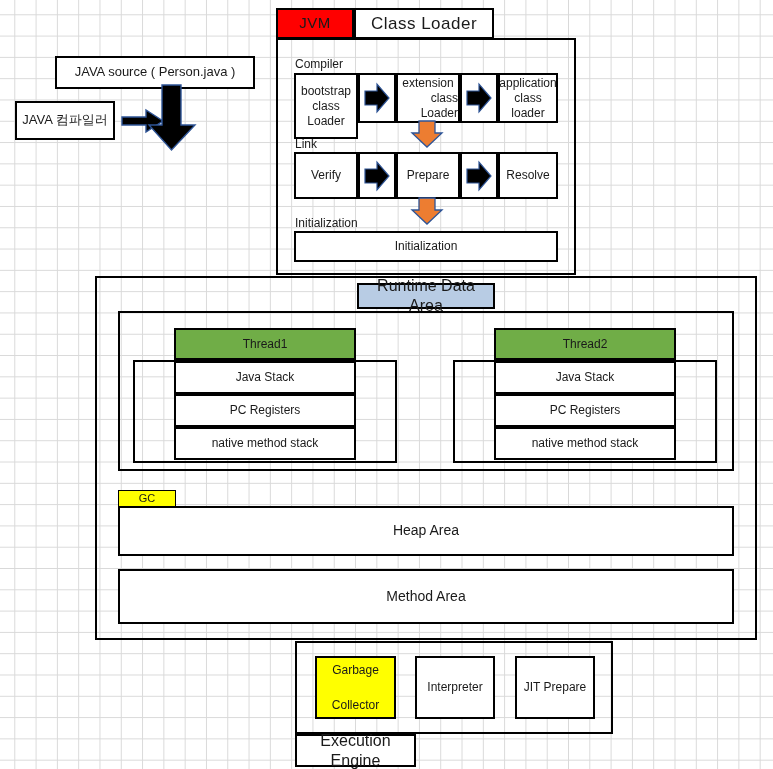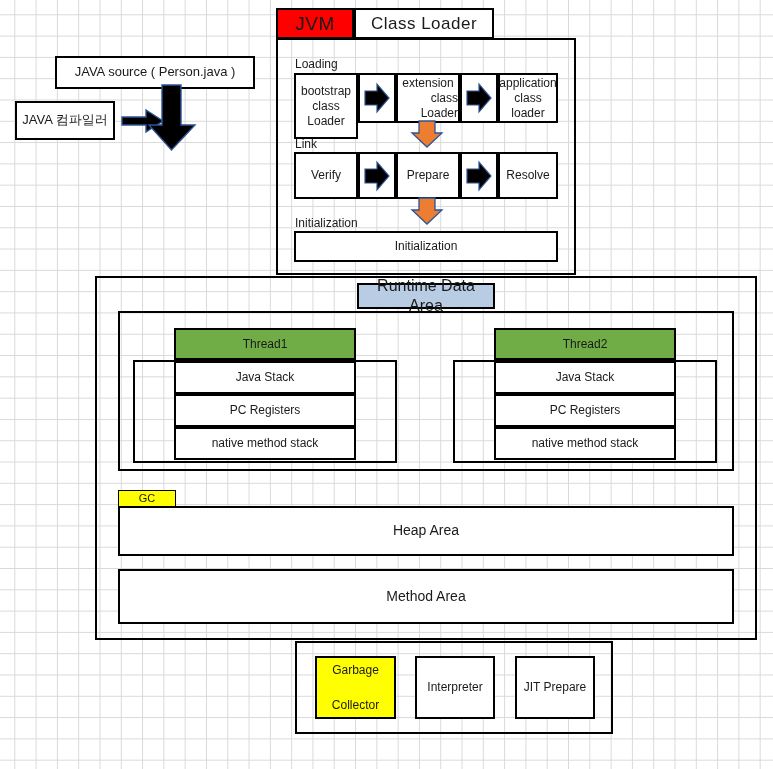--- a/index.html
+++ b/index.html
@@ -41,21 +41,21 @@
     background: transparent;
     white-space: nowrap;
   }
   .stack { flex-direction: column; }
   .t11 { font-size: 11px; }
   .t12 { font-size: 12px; }
   .t13 { font-size: 13px; }
   .t14 { font-size: 14px; }
   .t16 { font-size: 16px; }
   .t17 { font-size: 17px; letter-spacing: .5px; }
-  .t19 { font-size: 19px; letter-spacing: .5px; }
+  .t19 { font-size: 15px; letter-spacing: .5px; }
   svg { display: block; overflow: visible; }
   .arrowwrap { position: absolute; }
 </style>
 </head>
 <body>
 
 <div id="canvas">
 
   <div class="box t13" style="left:15px; top:101px; width:100px; height:39px;">
     <span>JAVA 컴파일러</span>
@@ -81,21 +81,21 @@
   <div class="box t19" style="left:276px; top:8px; width:78px; height:31px; background:#FF0000;">
     <span>JVM</span>
   </div>
 
   <div class="box t17" style="left:354px; top:8px; width:140px; height:31px;">
     <span>Class Loader</span>
   </div>
 
   <div class="frame" style="left:276px; top:38px; width:300px; height:237px;"></div>
 
-  <div class="plain t12" style="left:295px; top:57px;">Loading</div>
+  <div class="plain t12" style="left:295px; top:57px;">Compiler</div>
 
   <div class="box stack t12" style="left:294px; top:73px; width:64px; height:66px;">
     <span>bootstrap</span>
     <span>class Loader</span>
   </div>
 
   <div class="box" style="left:358px; top:73px; width:38px; height:50px;">
     <span>
       <svg width="26" height="30" viewBox="0 0 26 30">
         <polygon points="1,8 13,8 13,1 25,15 13,29 13,22 1,22" fill="#000000" stroke="#2E5496" stroke-width="1.2"></polygon>
@@ -225,14 +225,17 @@
   </div>
 
   <div class="box t12" style="left:415px; top:656px; width:80px; height:63px;">
     <span>Interpreter</span>
   </div>
 
   <div class="box t12" style="left:515px; top:656px; width:80px; height:63px;">
     <span>JIT Prepare</span>
   </div>
 
+  <div class="box t16" style="left:295px; top:734px; width:121px; height:33px;">
+    <span>Execution Engine</span>
+  </div>
 
 </div>
 
 </body></html>

